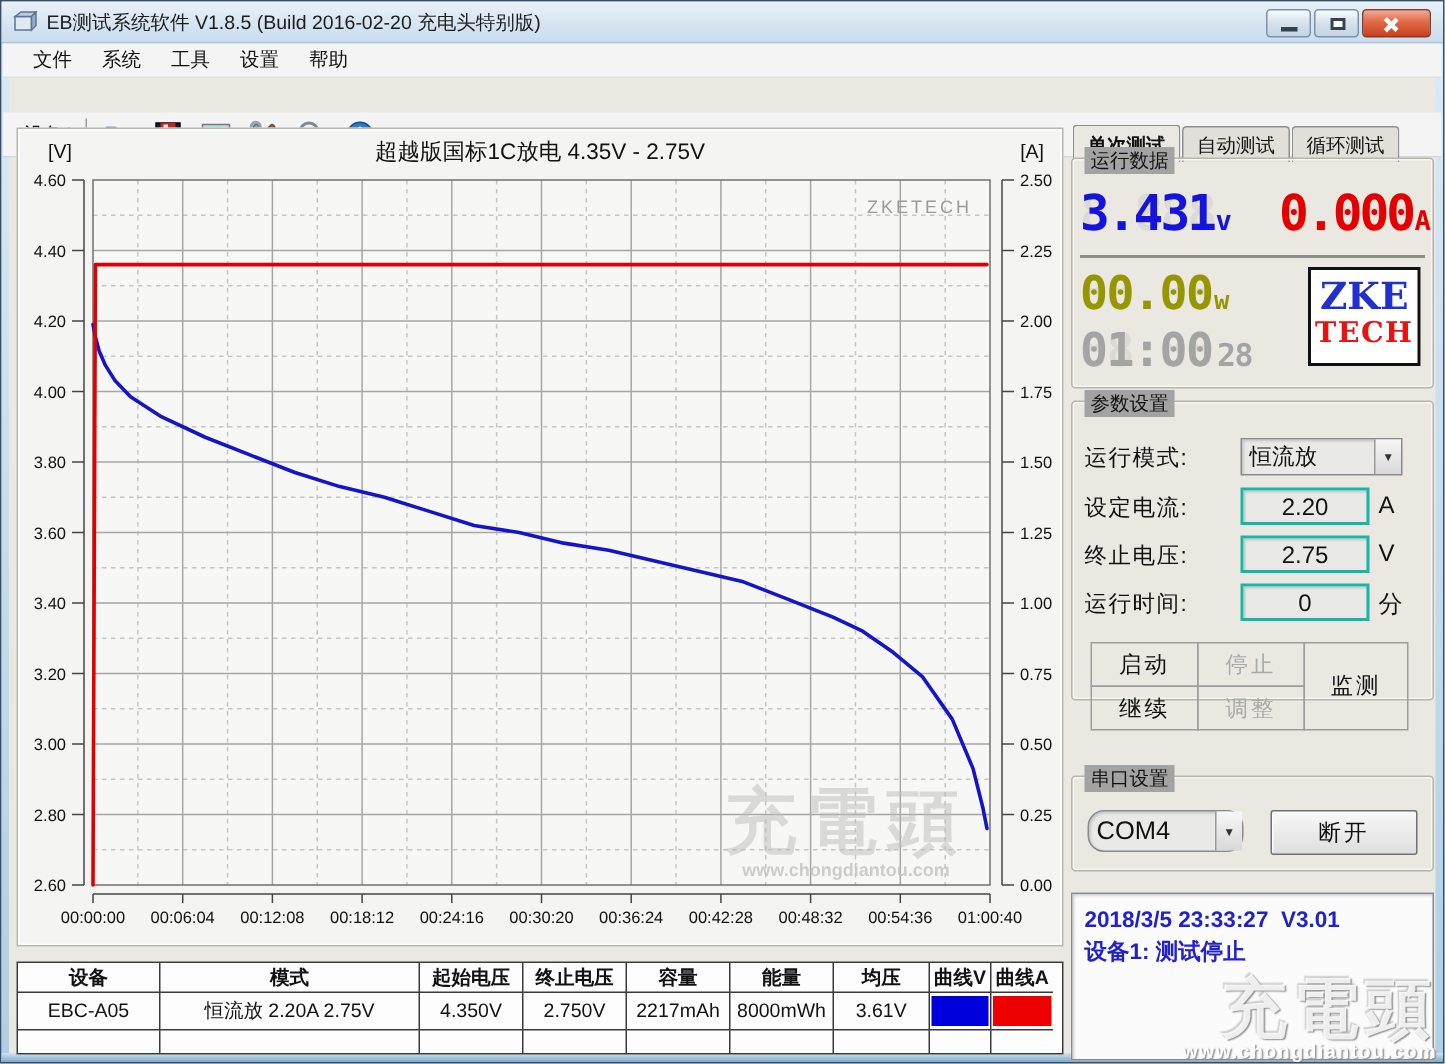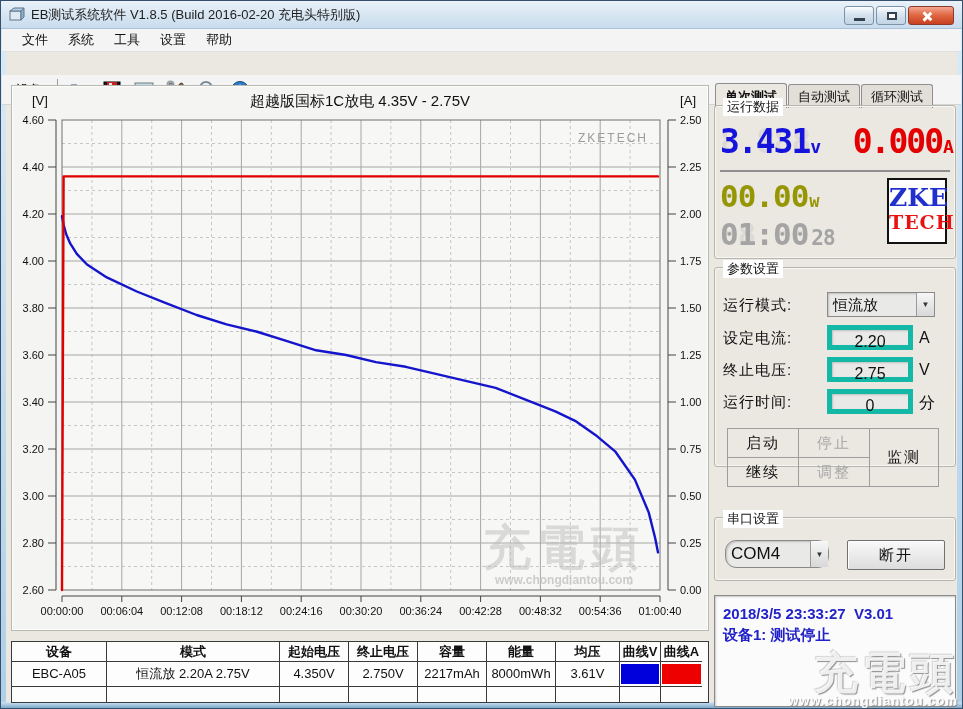--- a/index.html
+++ b/index.html
@@ -53,46 +53,46 @@
 
   
   .right-panel { position: absolute; left: 712px; top: 82px; width: 246px; height: 622px; }
   .tabs { position: absolute; left: 2px; top: 0; display: flex; align-items: flex-end; }
   .tab { font-size: 13px; padding: 3px 9px 2px; border: 1px solid #8f8f8f; border-bottom: none;
          border-radius: 3px 3px 0 0; background: #e2dfd8; color: #111; margin-right: 1px; cursor: pointer; }
   .tab.active { background: #ebe8e2; padding-top: 4px; font-weight: bold; }
 
   .group { position: absolute; left: 1px; right: 3px; border: 1px solid #b5b5ad; border-radius: 3px;
            box-shadow: inset 0 0 0 1px #f7f6f2; }
-  .glabel { position: absolute; top: -8px; left: 8px; background: #ffffff; padding: 0 4px; font-size: 13px; color: #111; text-align: center; }
+  .glabel { position: absolute; top: -8px; left: 8px; background: #a3a3a3; padding: 0 4px; font-size: 13px; color: #111; text-align: center; }
 
   .g-rundata { top: 22px; height: 154px; }
   .g-params  { top: 184px; height: 200px; }
   .g-serial  { top: 434px; height: 64px; }
 
   .lcd { position: absolute; font-family: "DejaVu Sans Mono", monospace; font-weight: bold; white-space: nowrap; }
   .lcd .ghost { position: absolute; left: 0; top: 0; color: rgba(40,40,40,0.07); }
   .lcd .val { position: relative; }
   .lcd .unit { font-size: 0.55em; margin-left: 1px; }
   .lcd-volt { left: 5px;  top: 16px; font-size: 33px; letter-spacing: -2px; color: #1414dc; }
   .lcd-curr { right: 3px; top: 16px; font-size: 33px; letter-spacing: -2px; color: #e40000; }
   .lcd-divider { position: absolute; left: 5px; right: 5px; top: 64px; height: 2px; background: #8f8f8f; }
   .lcd-power { left: 5px; top: 72px; font-size: 31px; letter-spacing: -1px; color: #969600; }
   .lcd-time  { left: 5px; top: 110px; font-size: 31px; letter-spacing: -1px; color: #a4a4a4; }
   .lcd-time .sec { font-size: 21px; margin-left: 3px; }
-  .zke-logo { position: absolute; right: 8px; top: 72px; width: 60px; height: 66px; background: #fff;
+  .zke-logo { position: absolute; right: 8px; top: 72px; width: 75px; height: 66px; background: #fff;
               border: 2px solid #111; text-align: center; padding-top: 4px; }
   .zke-line1 { font-family: "DejaVu Serif", serif; font-weight: bold; font-size: 25px; color: #2030cc; line-height: 27px; }
   .zke-line2 { font-family: "DejaVu Serif", serif; font-weight: bold; font-size: 19px; color: #e81212; letter-spacing: 1px; line-height: 22px; }
 
   .prow { position: absolute; left: 8px; right: 6px; height: 26px; }
   .prow .plabel { position: absolute; left: 0; top: 4px; font-size: 15px; color: #111; letter-spacing: 1px; }
   .prow .punit  { position: absolute; left: 196px; top: 4px; font-size: 16px; color: #111; }
   .pfield { position: absolute; left: 104px; top: 0; width: 86px; height: 25px; background: #e9e9e7;
-            border: 5px solid #14b8a6; box-shadow: inset 1px 1px 2px rgba(0,0,0,.18);
+            border: 2px solid #14b8a6; box-shadow: inset 1px 1px 2px rgba(0,0,0,.18);
             text-align: center; font-size: 16px; color: #111; line-height: 23px; }
   .combo { position: absolute; left: 104px; top: 0; width: 108px; height: 25px; background: #e9e9e7;
            border: 1px solid #8a8a8a; box-shadow: inset 1px 1px 2px rgba(0,0,0,.18); display: flex; }
   .combo .cval { flex: 1; font-size: 15px; line-height: 23px; padding-left: 5px; color: #111; }
   .combo .arrow { width: 18px; border-left: 1px solid #9a9a9a; background: linear-gradient(180deg,#f7f7f7,#d8d8d8);
                   font-size: 8px; color: #333; display: flex; align-items: center; justify-content: center; }
   .row-mode { top: 24px; } .row-curr { top: 57px; } .row-volt { top: 89px; } .row-time { top: 121px; }
 
   .btn-grid { position: absolute; left: 12px; top: 160px; display: grid;
               grid-template-columns: 71px 71px 69px; grid-template-rows: 29px 29px; }

